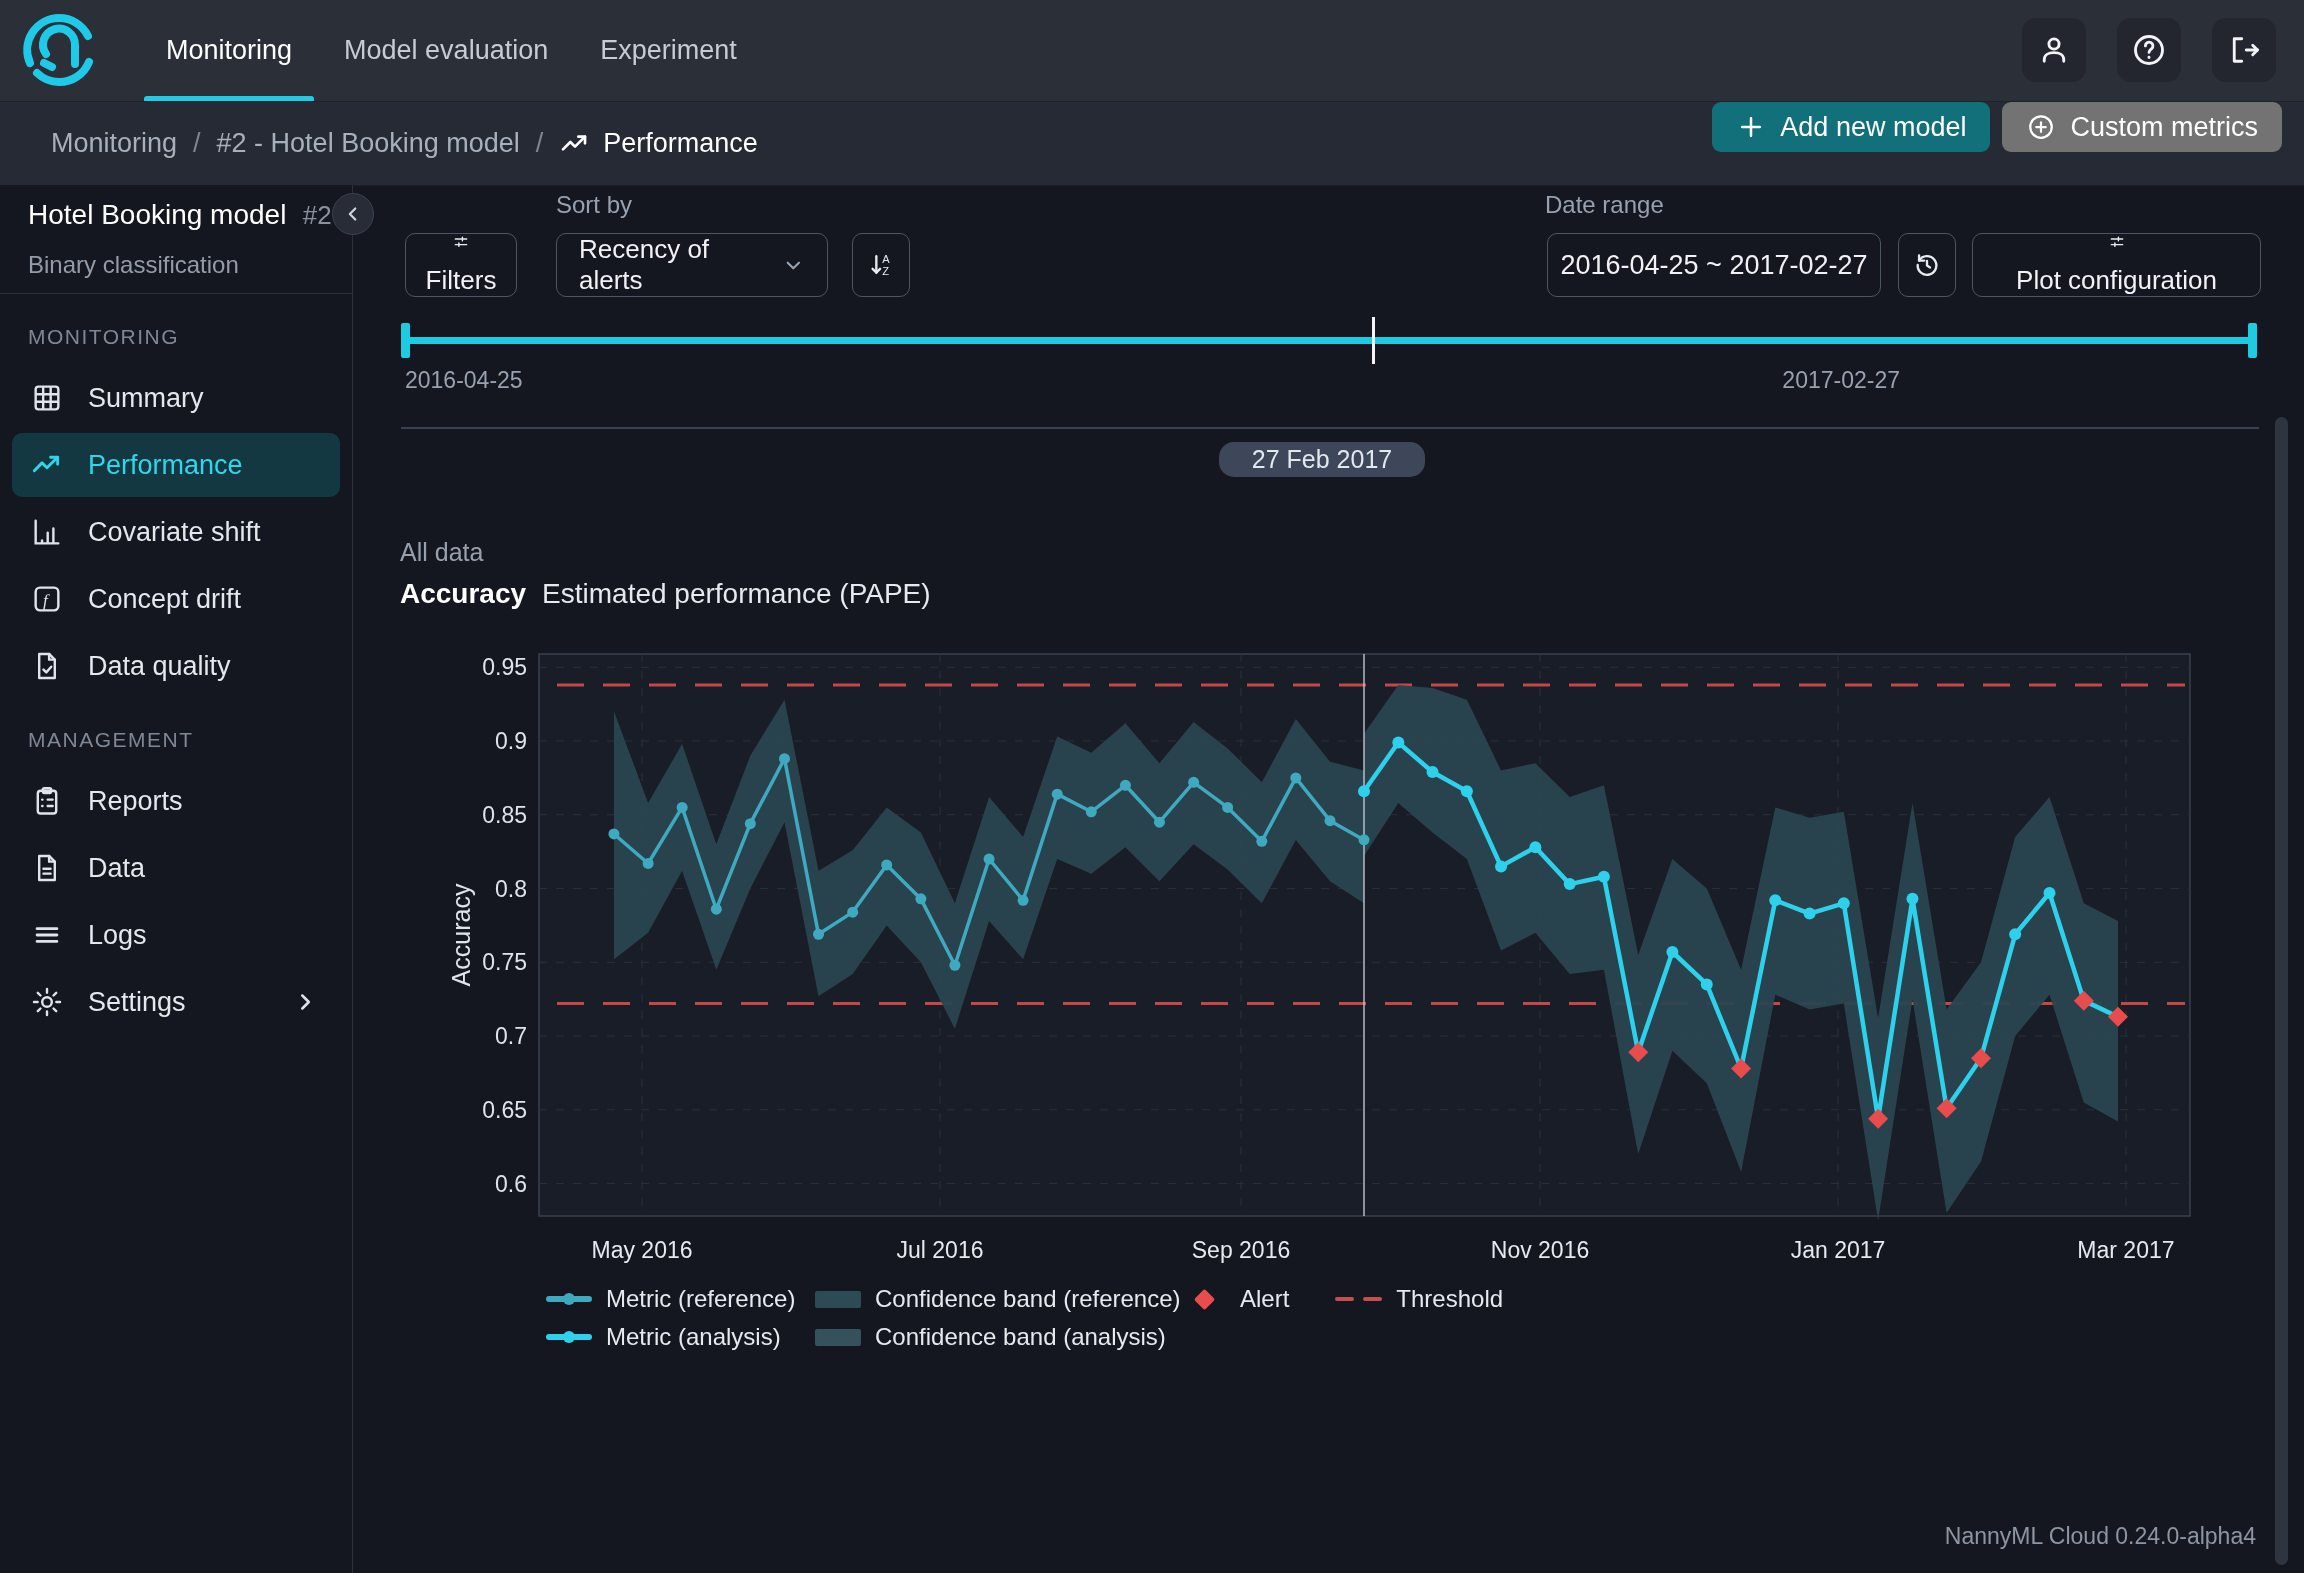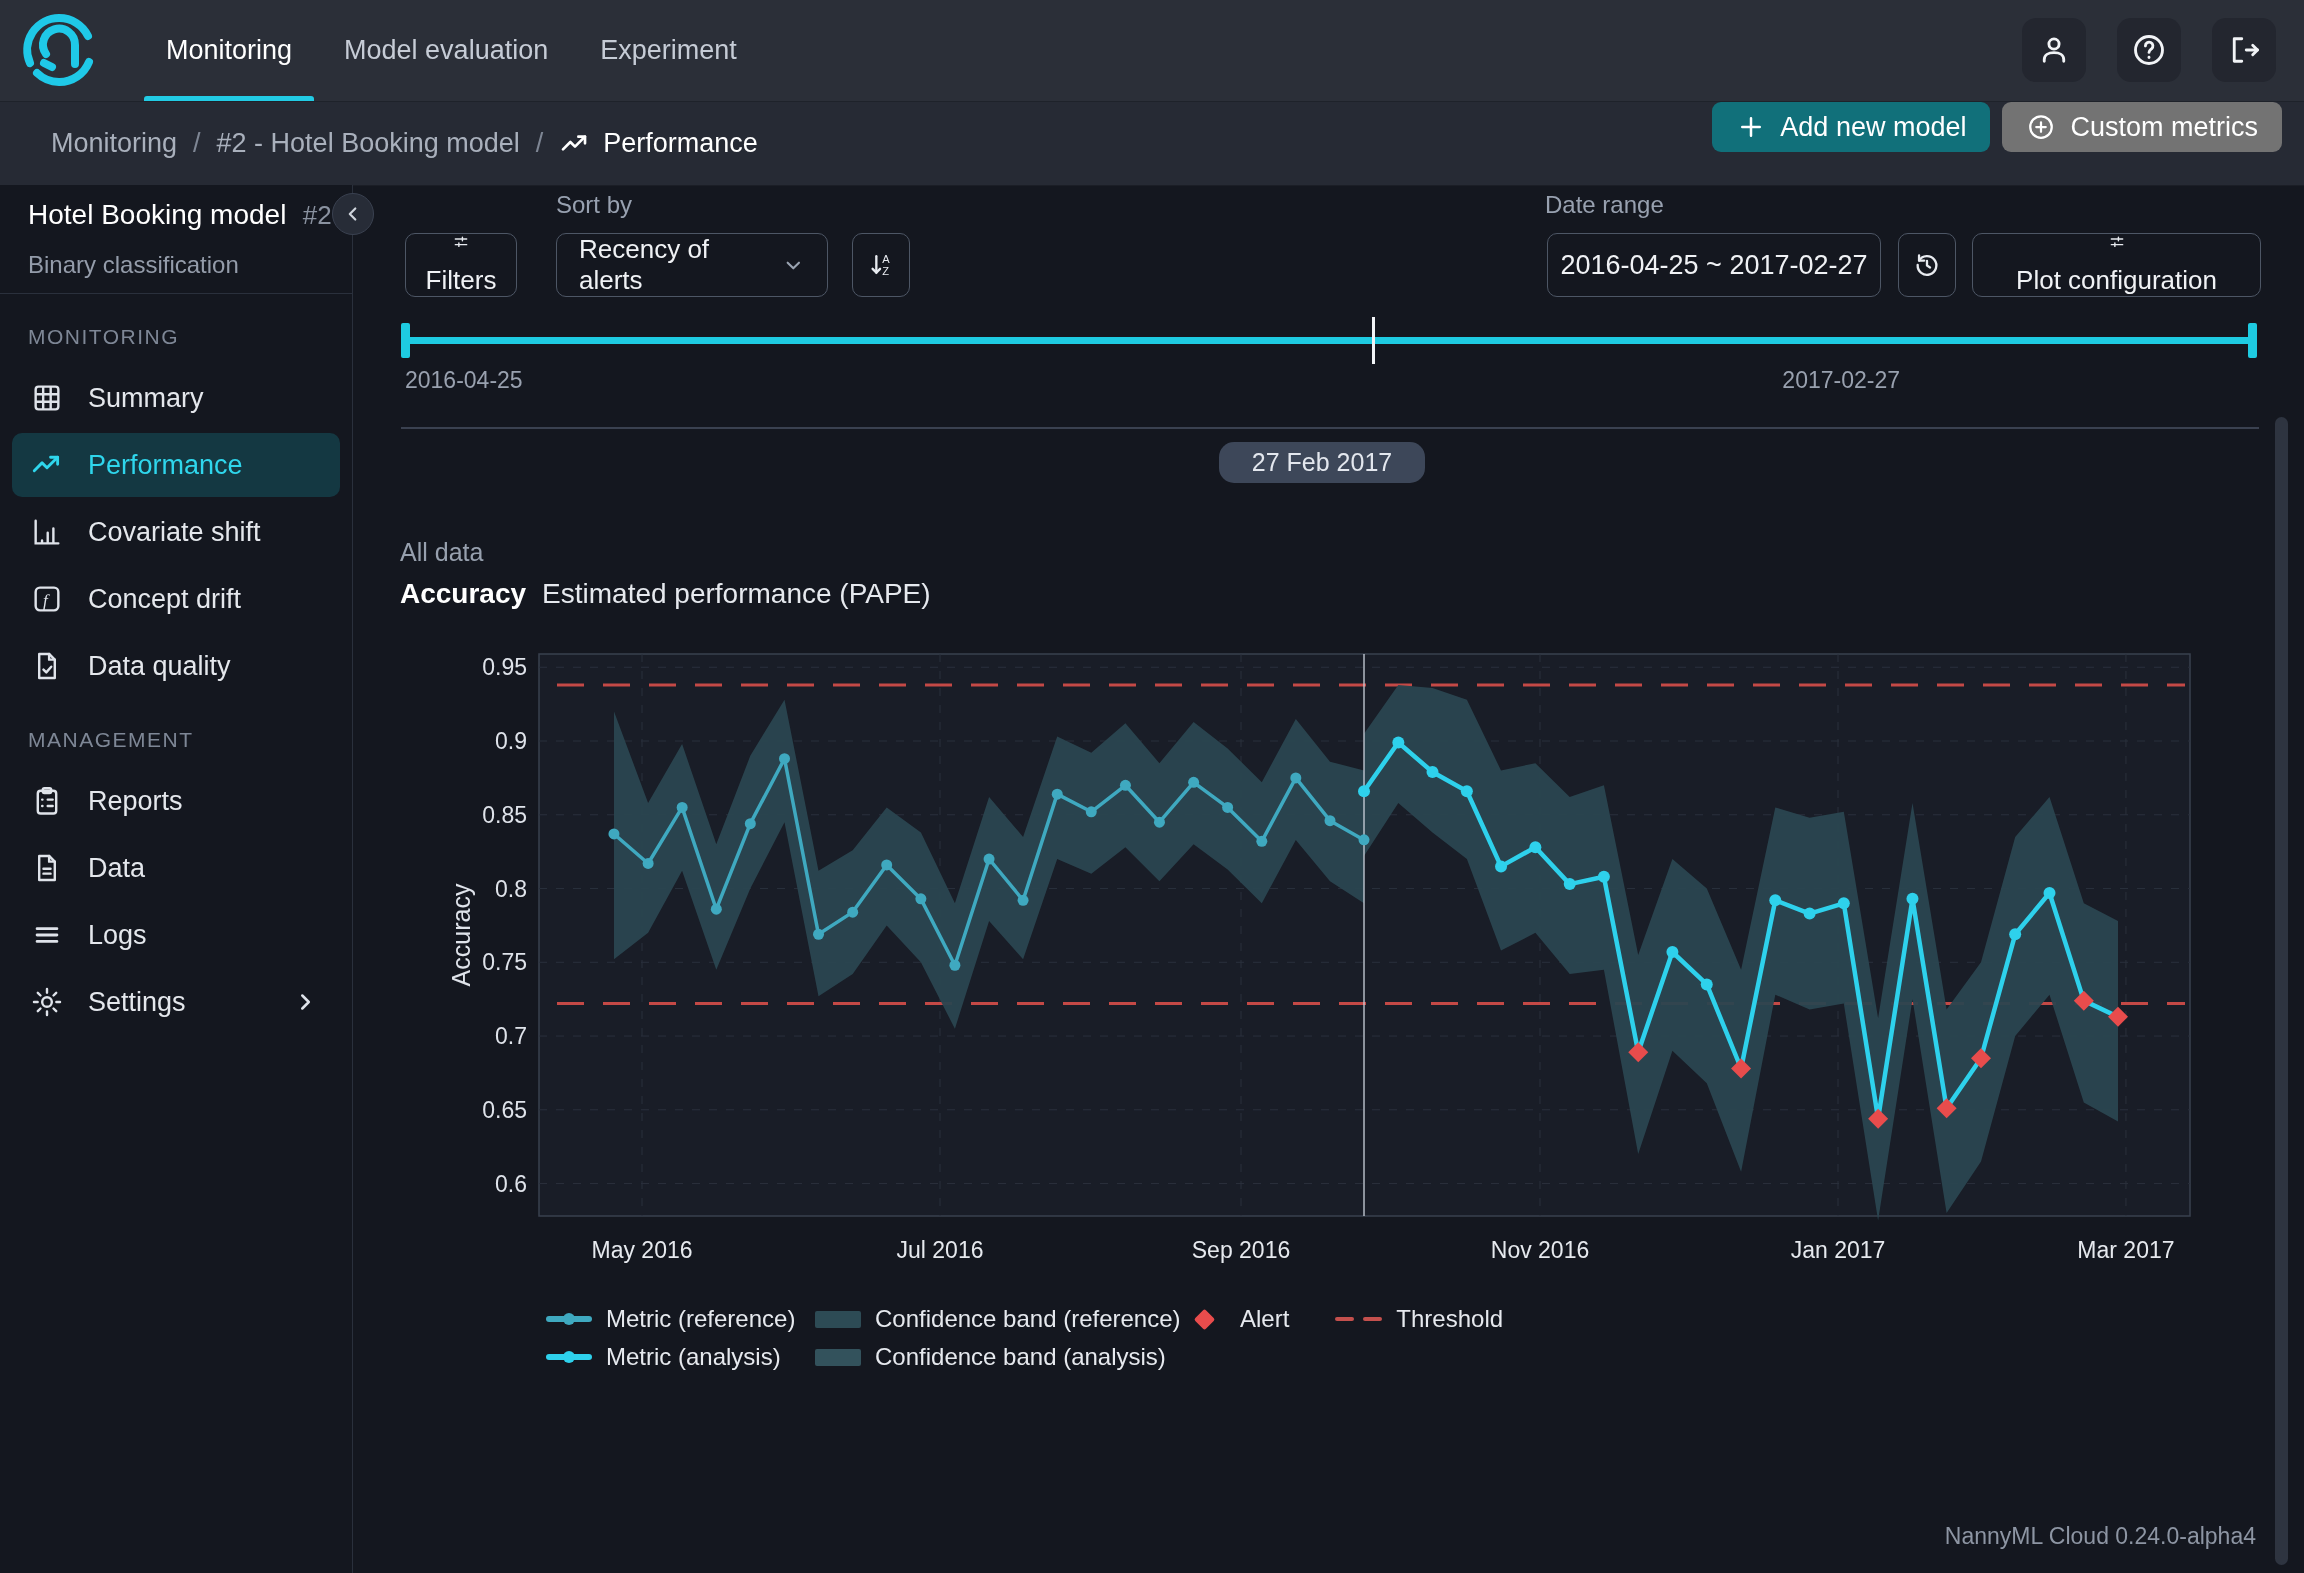--- a/index.html
+++ b/index.html
@@ -53,21 +53,21 @@
   .ctrl{position:absolute;display:flex;align-items:center;justify-content:center;gap:14px;height:64px;border:1px solid #4d5665;border-radius:10px;font-size:26px;color:#f0f2f5;cursor:pointer;box-sizing:border-box;background:transparent;}
   .ctrl svg{width:28px;height:28px;color:#e8ebf0;}
   .ctrl .chevdn{width:24px;height:24px;color:#9aa3b1;}
 
   .slider-track{position:absolute;left:52px;top:151px;width:1848px;height:7px;background:#1ecbe1;border-radius:3px;cursor:pointer;}
   .slider-handle{position:absolute;top:-14px;width:9px;height:35px;background:#1ecbe1;border-radius:2px;cursor:ew-resize;}
   .slider-cursor{position:absolute;left:1019px;top:131px;width:3px;height:47px;background:#f2f4f7;cursor:ew-resize;}
   .slider-date{position:absolute;top:181px;font-size:23px;color:#99a1af;}
 
   .zone-divider{position:absolute;left:48px;top:241px;width:1858px;border-top:2px solid #3a4150;}
-  .cursor-pill{position:absolute;left:866px;top:256px;width:206px;height:41px;border-radius:15px;background:#3d4759;display:flex;align-items:center;justify-content:center;font-size:25px;color:#e3e7ee;cursor:pointer;}
+  .cursor-pill{position:absolute;left:866px;top:256px;width:206px;height:35px;border-radius:15px;background:#3d4759;display:flex;align-items:center;justify-content:center;font-size:25px;color:#e3e7ee;cursor:pointer;}
 
   .scope-label{position:absolute;left:47px;top:352px;font-size:25px;color:#97a0ae;}
   .chart-title{position:absolute;left:47px;top:392px;font-size:28px;display:flex;gap:16px;align-items:baseline;}
   .chart-title .metric{font-weight:bold;color:#ffffff;}
   .chart-title .sub{color:#e6e9ee;}
 
   .chart-wrap{position:absolute;left:87px;top:454px;width:1790px;height:645px;}
   .legend{position:absolute;left:193px;top:1099px;display:flex;flex-direction:column;gap:10px;font-size:24px;color:#e6e9ee;}
   .legend-row{display:flex;align-items:flex-end;}
   .legend-item{display:flex;align-items:center;gap:14px;}
@@ -422,21 +422,21 @@
           <path d="M1643.8407 350.64041994750653L1653.8407 360.64041994750653L1643.8407 370.64041994750653L1633.8407 360.64041994750653Z" fill="#e84c4c"></path>
           <path d="M1678.0164 366.86614173228344L1688.0164 376.86614173228344L1678.0164 386.86614173228344L1668.0164 376.86614173228344Z" fill="#e84c4c"></path>
         </svg></div>
 
     <div class="legend" id="legend">
         <div class="legend-row">
           <div class="legend-item legend-col1" style="margin-right: 0px;">
             <span class="sw-line" style="background: rgb(63, 169, 192);"></span>
             <span>Metric (reference)</span>
           </div>
-          <div class="legend-item legend-col2" style="margin-right: 0px; margin-top: 20px;">
+          <div class="legend-item legend-col2" style="margin-right: 0px;">
             <span class="sw-band" style="background: rgb(45, 75, 85);"></span>
             <span>Confidence band (reference)</span>
           </div>
           <div class="legend-item" style="margin-right: 46px;">
             <span class="sw-diamond" style="background: rgb(232, 76, 76);"></span>
             <span>Alert</span>
           </div>
           <div class="legend-item" style="margin-right: 60px;">
             <span class="sw-dashes">
               <i style="background: rgb(196, 80, 77);"></i>

